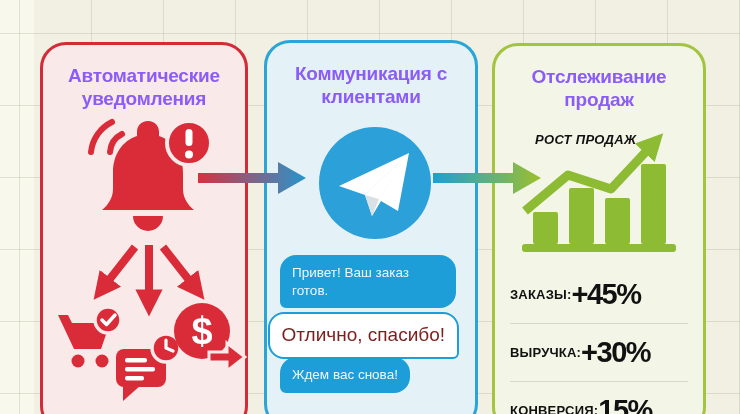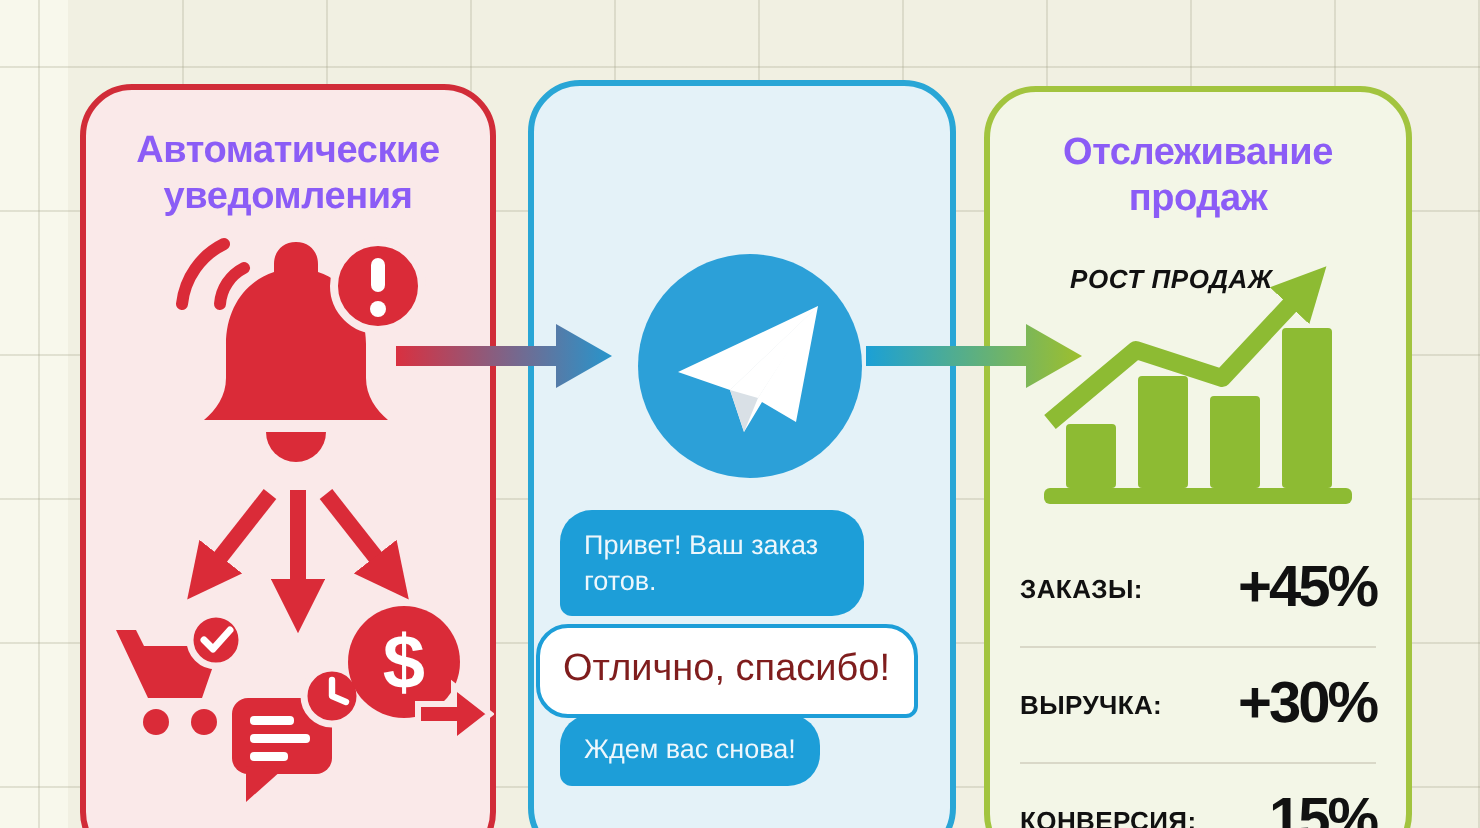--- a/index.html
+++ b/index.html
@@ -41,21 +41,21 @@
     padding:9px 12px;box-sizing:border-box;
   }
   .bubble.biz{left:13px;background:#1d9ed8;color:#eef7fc;border-bottom-left-radius:6px;}
   .bubble.client{
     right:16px;background:#ffffff;color:#7f1d1d;border:2.5px solid #1d9ed8;
     border-bottom-right-radius:6px;font-size:19px;
   }
   
   .stats{position:absolute;left:15px;right:15px;top:220px;}
   .stat-row{
-    display:flex;align-items:center;justify-content:space-between;
+    display:flex;align-items:center;justify-content:flex-start;
     height:57px;border-bottom:1px solid #d9d8c8;
   }
   .stat-row:last-child{border-bottom:none;}
   .stat-label{font-size:13px;font-weight:800;color:#111;letter-spacing:.2px;}
   .stat-value{font-size:29px;font-weight:800;color:#111;letter-spacing:-1.5px;}
   .chart-label{
     position:absolute;left:40px;top:86px;font-size:13px;font-weight:800;
     color:#111;letter-spacing:.3px;font-style:italic;
   }
 </style>
@@ -112,29 +112,30 @@
   </svg>
 
   <svg class="abs" style="left:126px;top:256px" width="78" height="74" viewBox="0 0 78 74">
     <circle cx="33" cy="30" r="28" fill="#da2b38"></circle>
     <text x="33" y="43" text-anchor="middle" font-family="Liberation Sans, sans-serif" font-size="38" font-weight="800" fill="#ffffff">$</text>
     <path d="M40 51 h18 v-9 l18 14 -18 14 v-9 h-18 z" fill="#da2b38" stroke="#fae9e9" stroke-width="3"></path>
   </svg>
 </div>
 
 <div class="panel panel-blue">
+  <div class="panel-title">Коммуникация с клиентами</div>
 
   <svg class="abs" style="left:52px;top:84px" width="112" height="112" viewBox="0 0 112 112">
     <circle cx="56" cy="56" r="56" fill="#2ca0d8"></circle>
     <polygon points="90,26 20,59 46,68 53,89 62,74 79,84" fill="#ffffff"></polygon>
     <polygon points="46,68 53,89 60,72 88,28" fill="#d9e0e6"></polygon>
     <polygon points="90,26 46,68 60,72" fill="#ffffff"></polygon>
   </svg>
 
-  <div class="bubble biz" style="top:212px;width:152px">Привет! Ваш заказ готов.</div>
+  <div class="bubble biz" style="top:212px;width:176px">Привет! Ваш заказ готов.</div>
 
   <div class="bubble client" style="top:269px">Отлично, спасибо!</div>
 
   <div class="bubble biz" style="top:314px">Ждем вас снова!</div>
 </div>
 
 <div class="panel panel-green">
   <div class="panel-title">Отслеживание продаж</div>
 
   <div class="chart-label">РОСТ ПРОДАЖ</div>

